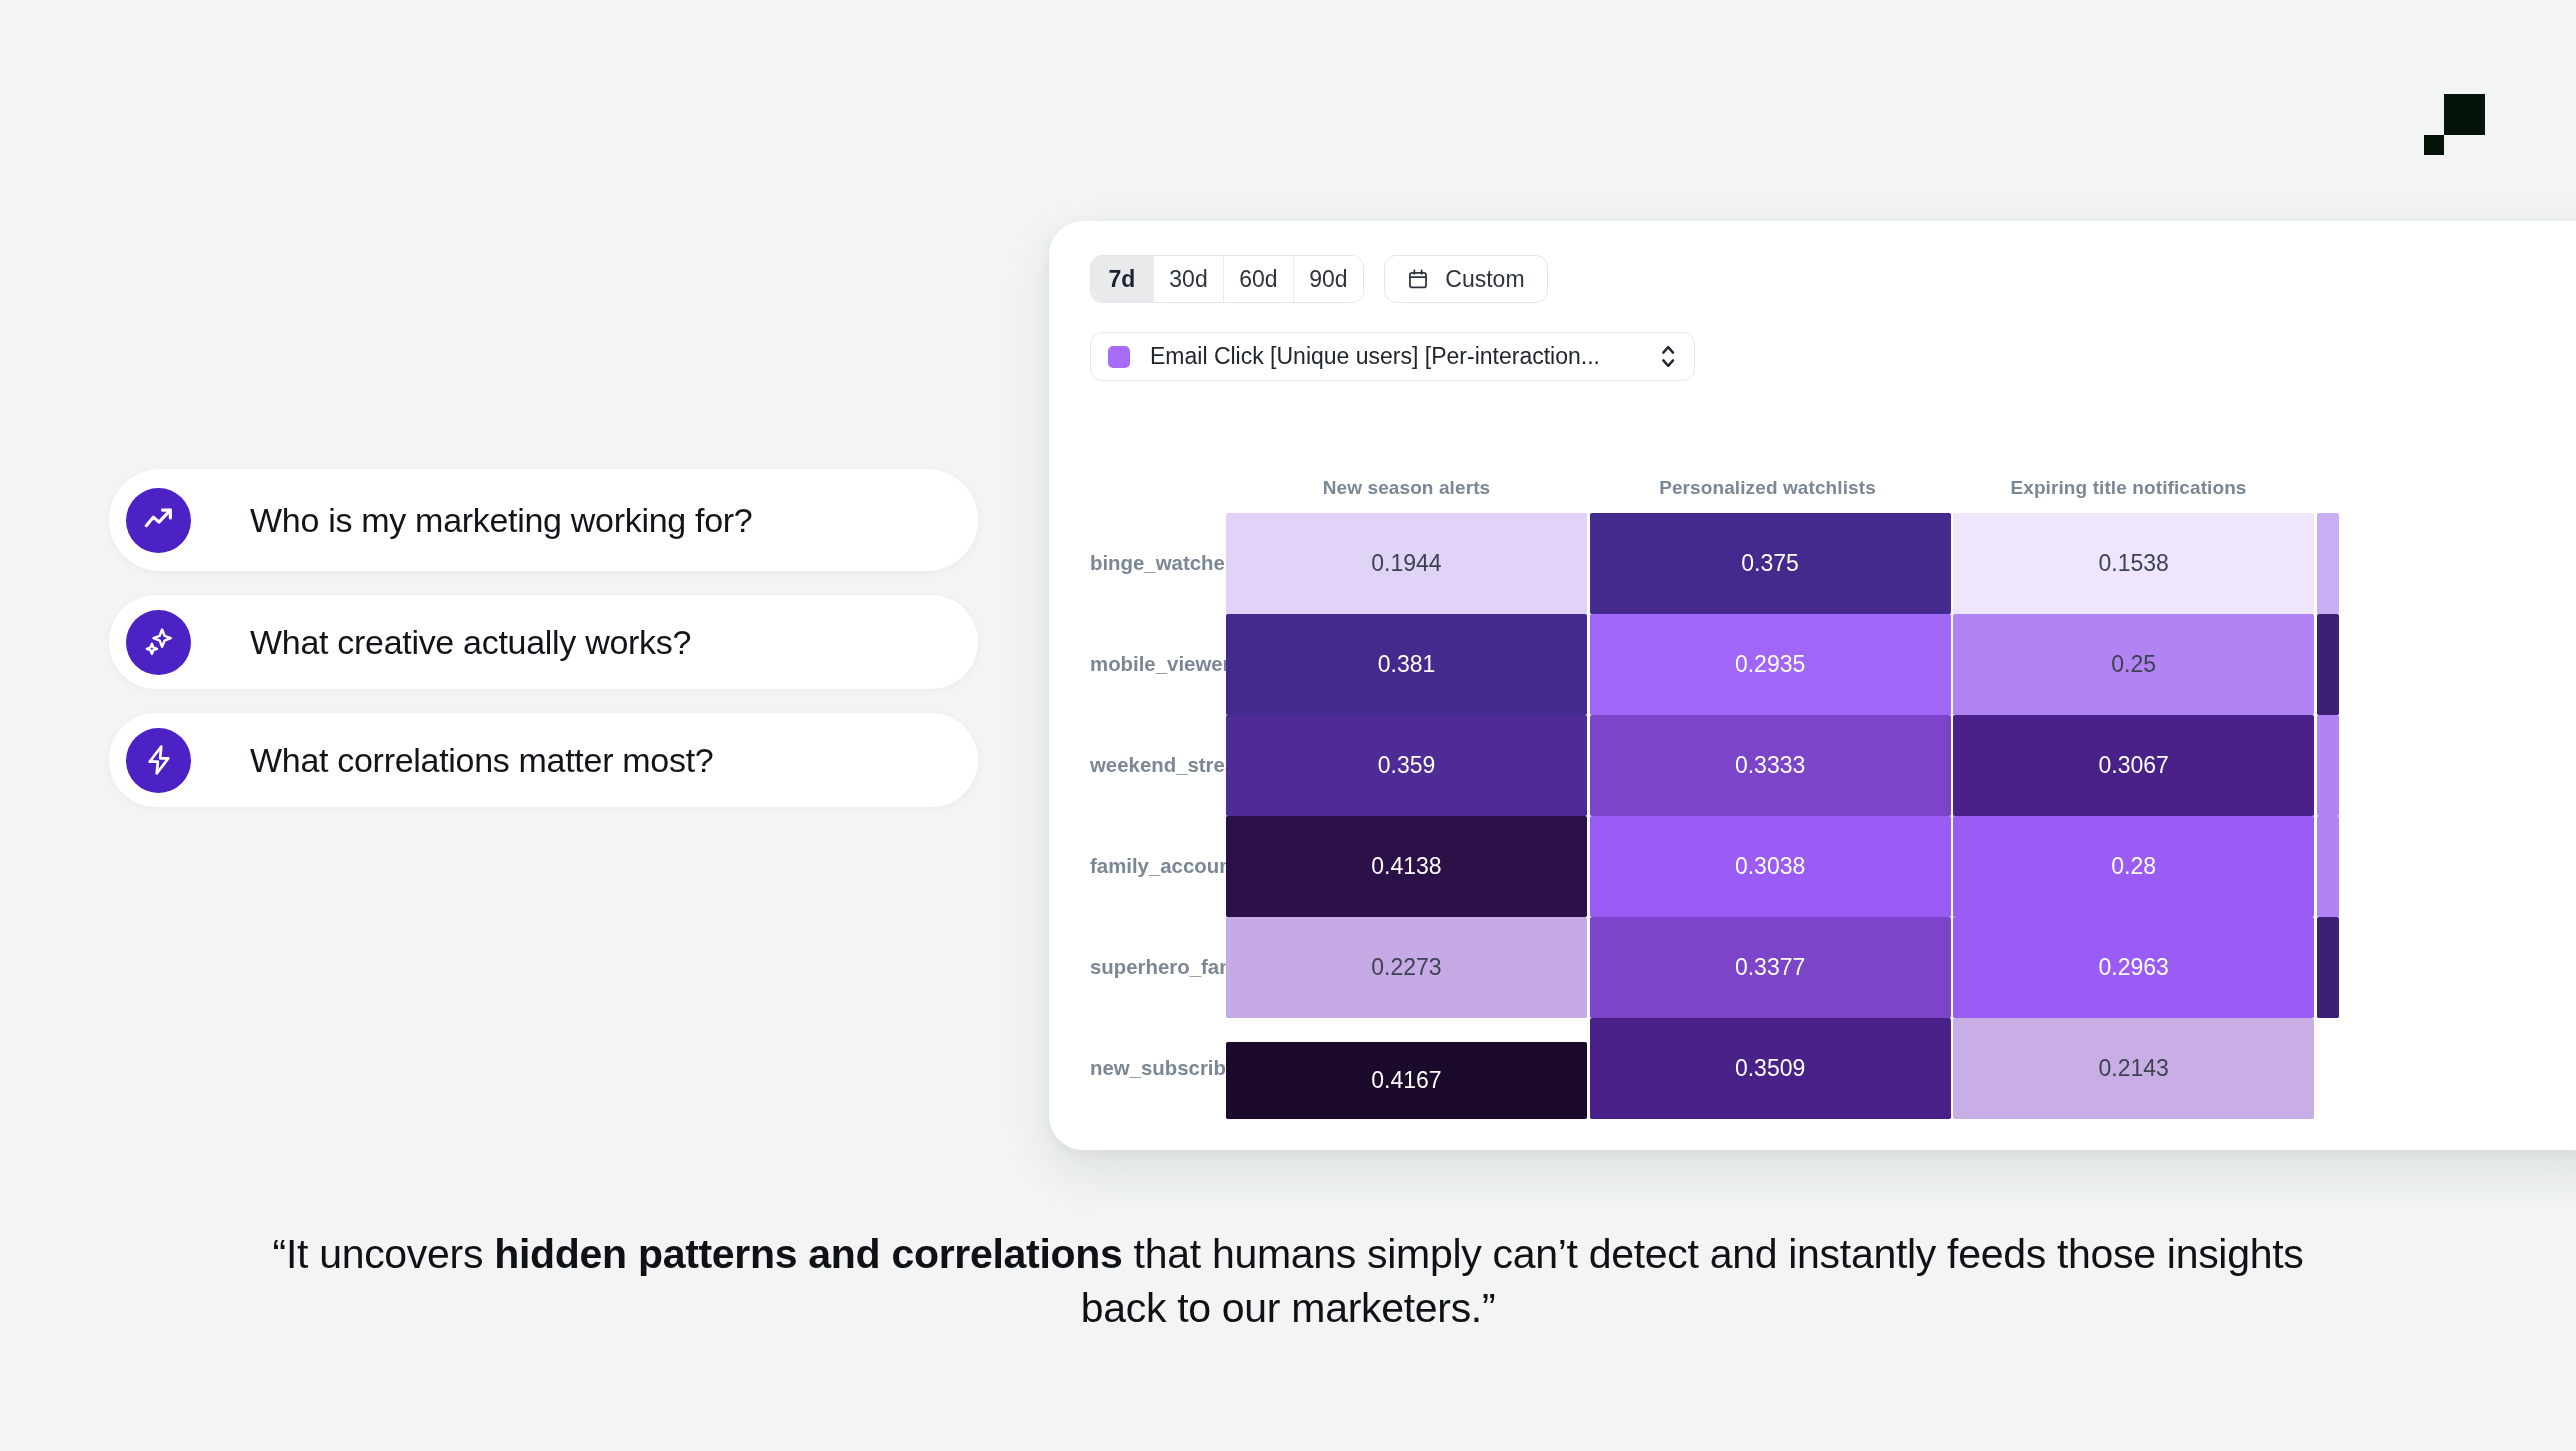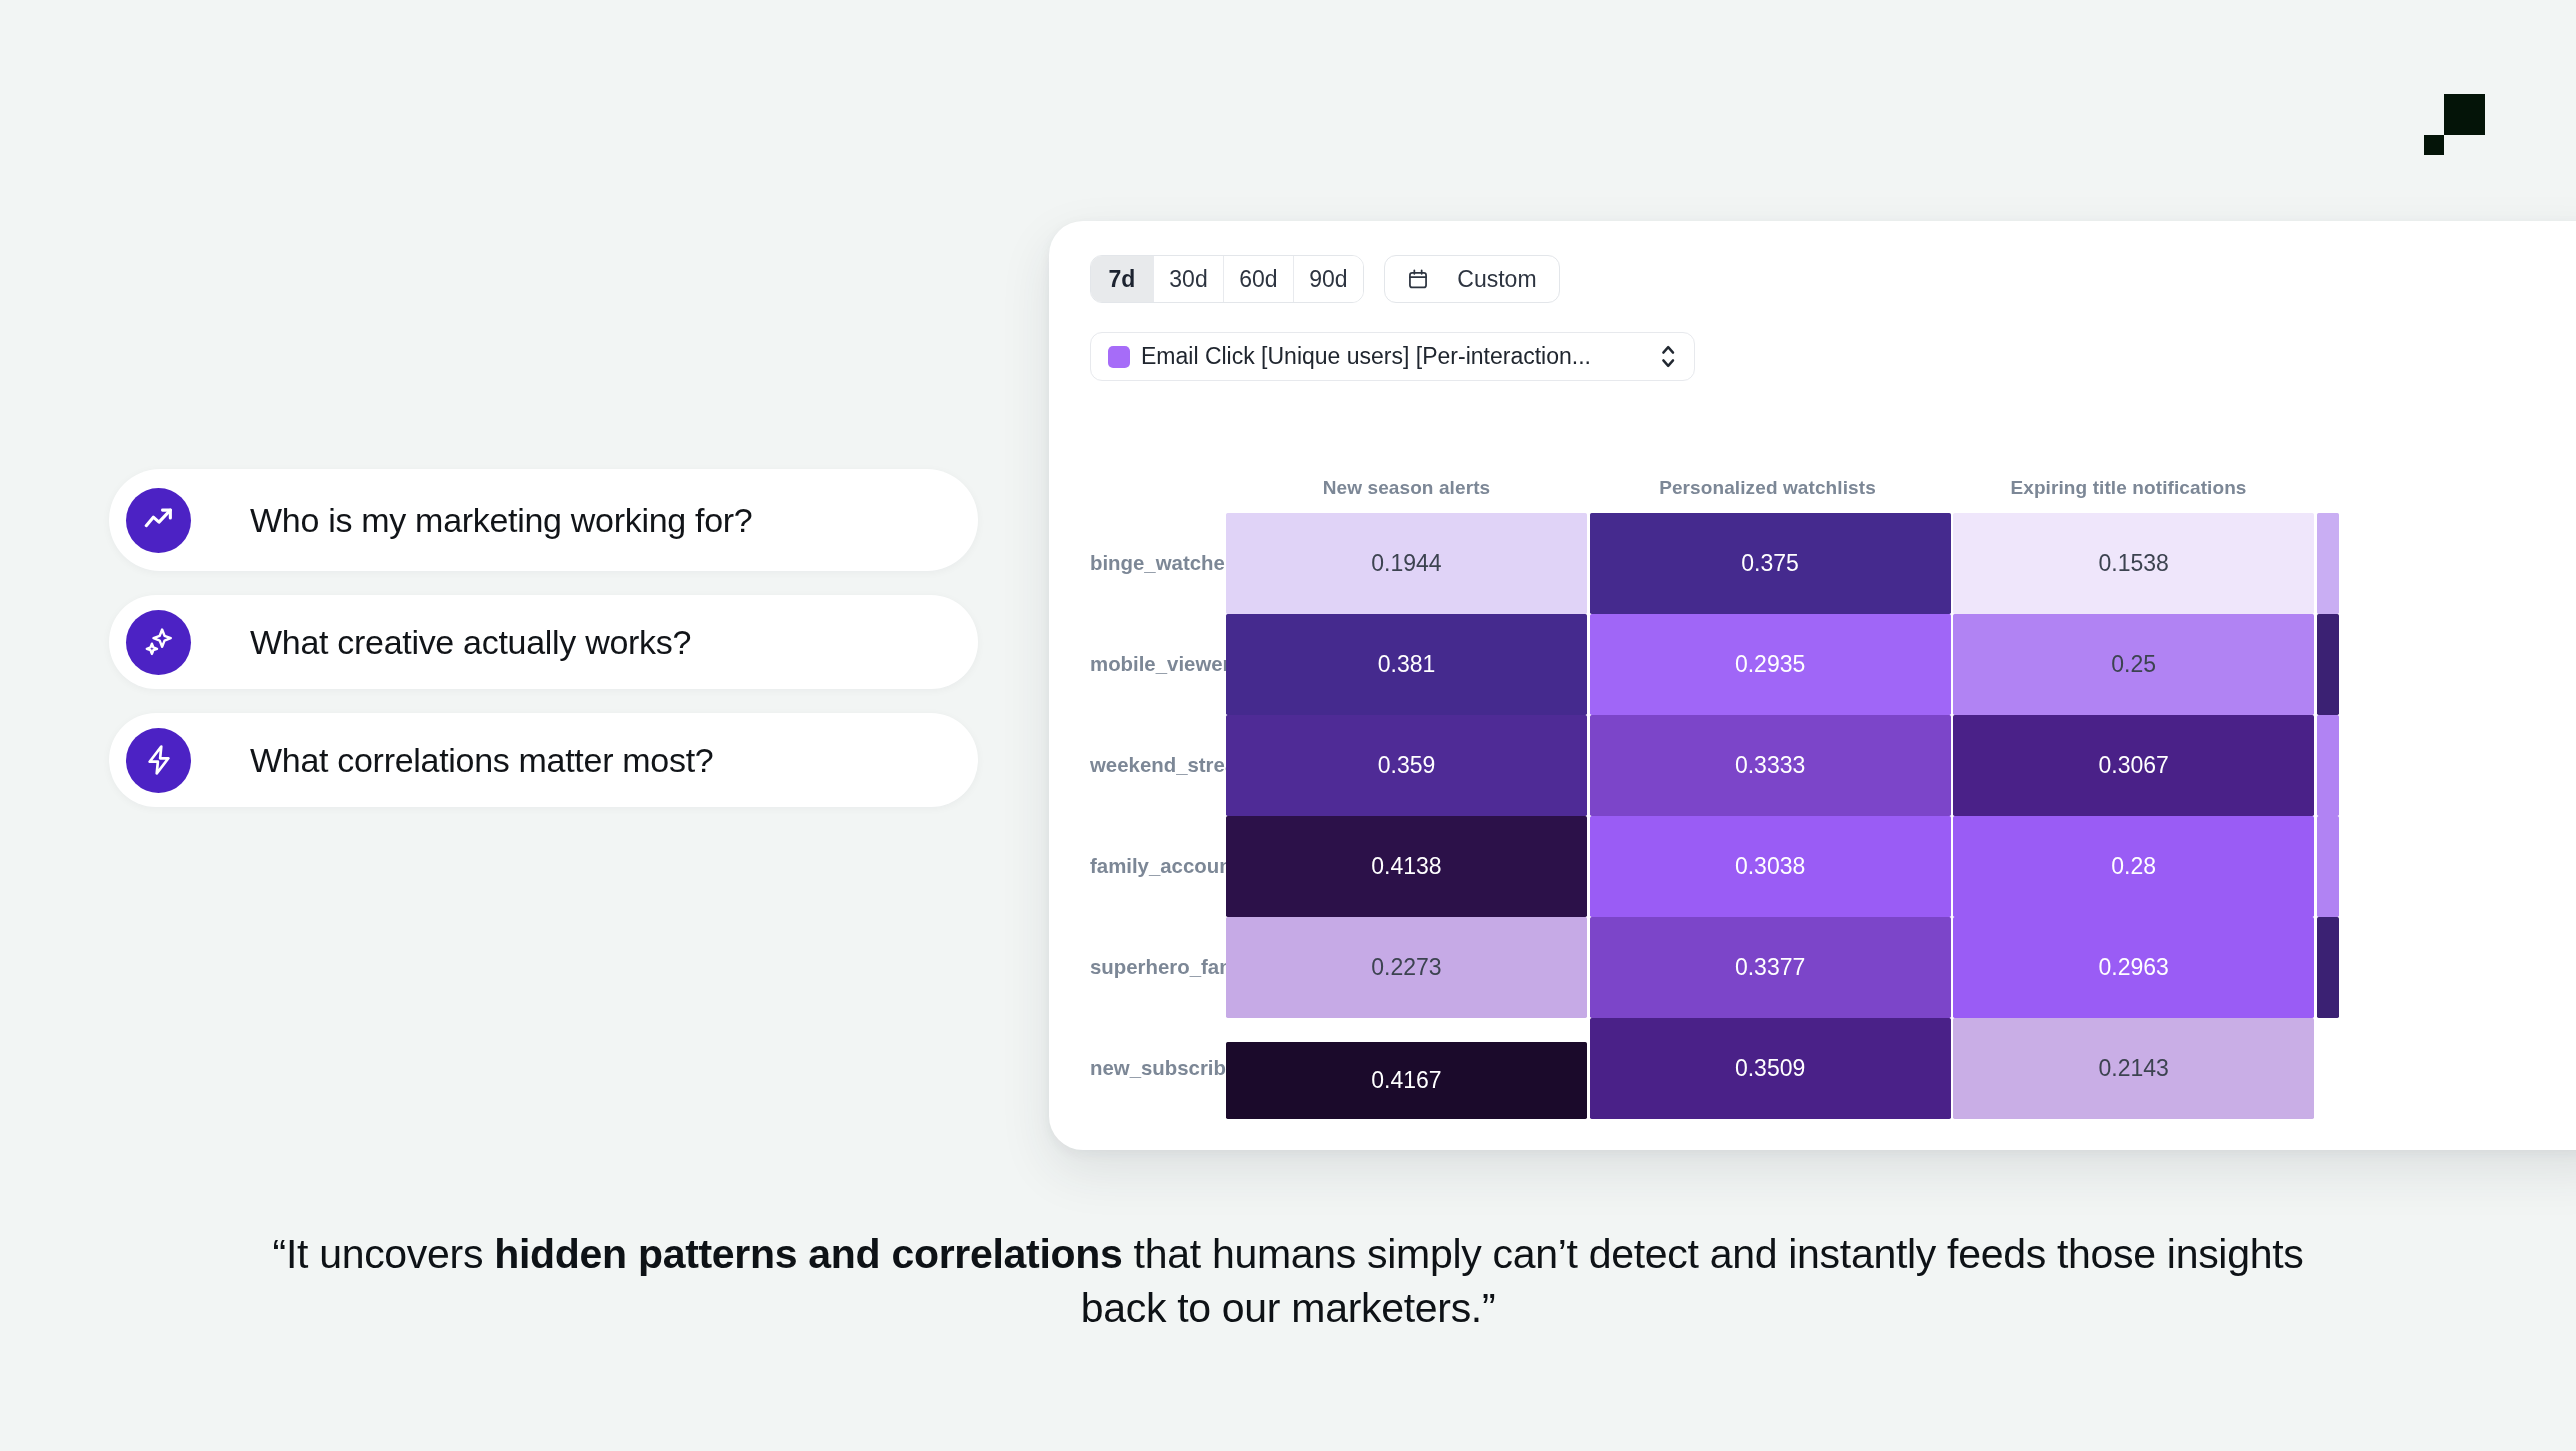--- a/index.html
+++ b/index.html
@@ -79,41 +79,41 @@
     padding:0 15.3px;
     font-size:23px;
     color:#2d3440;
     background:#fff;
     border-right:0.9px solid #e8eaee;
     font-weight:400;
   }
   .seg-btn:last-child { border-right:none; }
   .seg-btn.active { background:#e8eaec; font-weight:700; color:#1c2330; }
   .custom-btn {
-    display:flex; align-items:center; gap:28px;
+    display:flex; align-items:center; gap:16px;
     height:48px;
     padding:0 22px;
     border:0.9px solid #e3e6ea;
     border-radius:12px;
     background:#fff;
     font-size:23px;
     color:#2d3440;
   }
   .custom-btn svg { width:22px; height:22px; display:block; }
 
   
   .metric-select {
     margin:29px 0 0 41px;
     width:605px; height:49px;
     border:0.9px solid #e7e9ed;
     border-radius:12px;
     background:#fff;
     display:flex; align-items:center;
     padding:0 15.3px 0 17px;
-    gap:11px;
+    gap:20px;
   }
   .swatch { width:22px; height:22px; border-radius:5.1px; background:#a66cf8; flex:0 0 auto; }
   .metric-label {
     flex:1;
     font-size:23px;
     color:#20262f;
     white-space:nowrap;
     overflow:hidden;
   }
   .stepper { width:20.4px; height:29px; flex:0 0 auto; }

